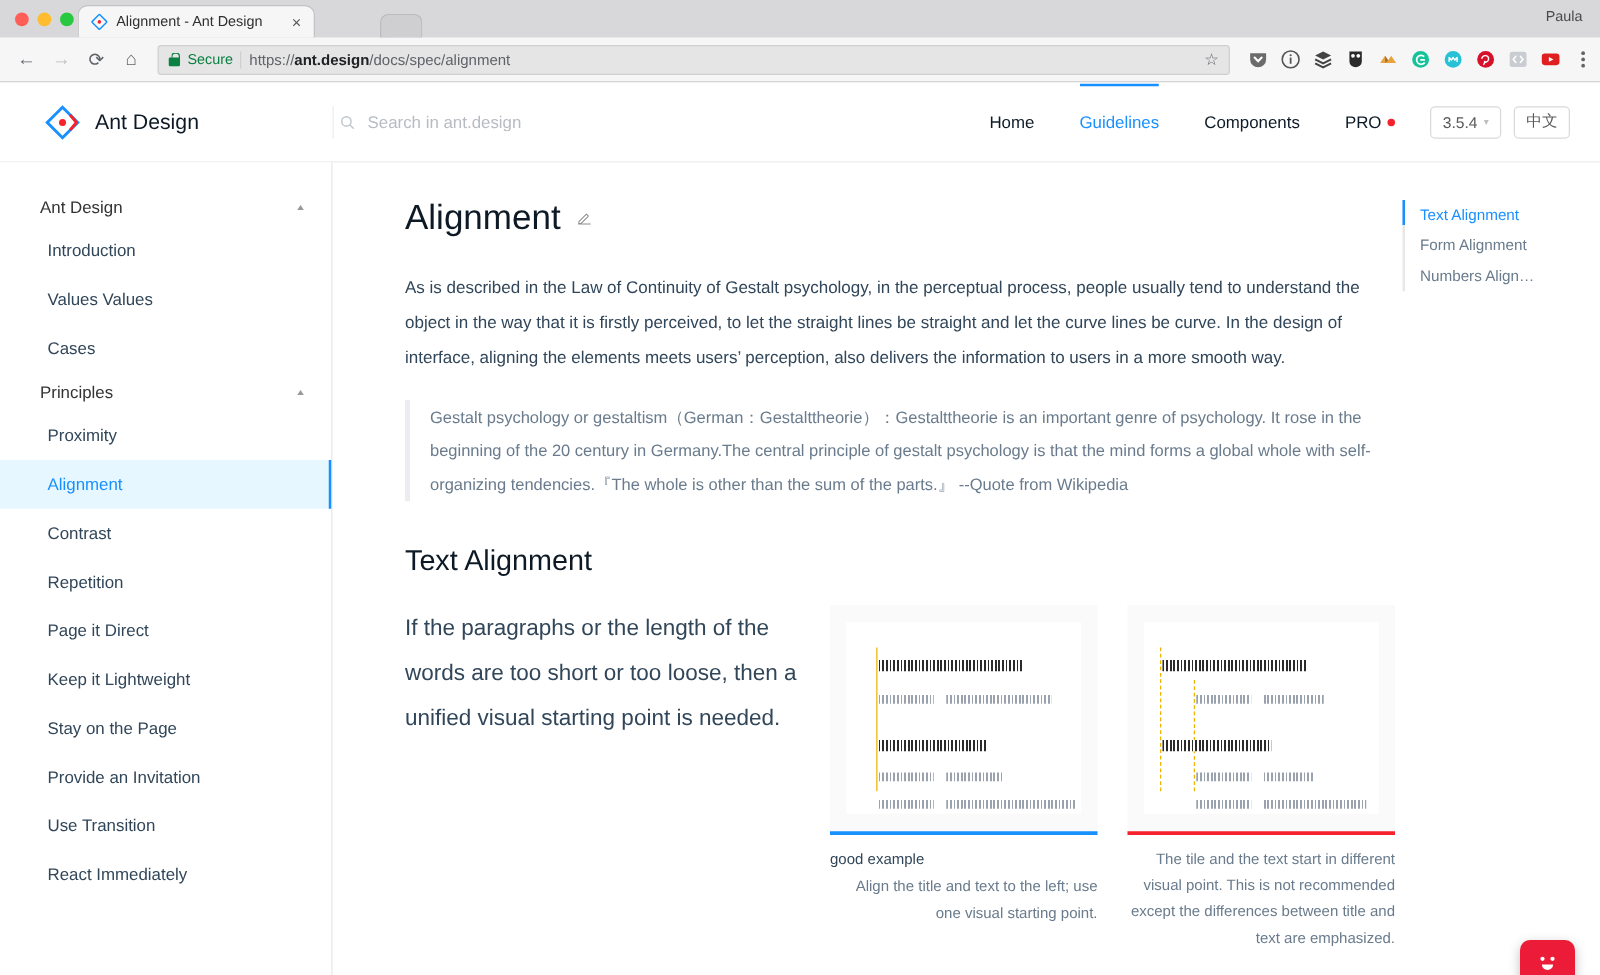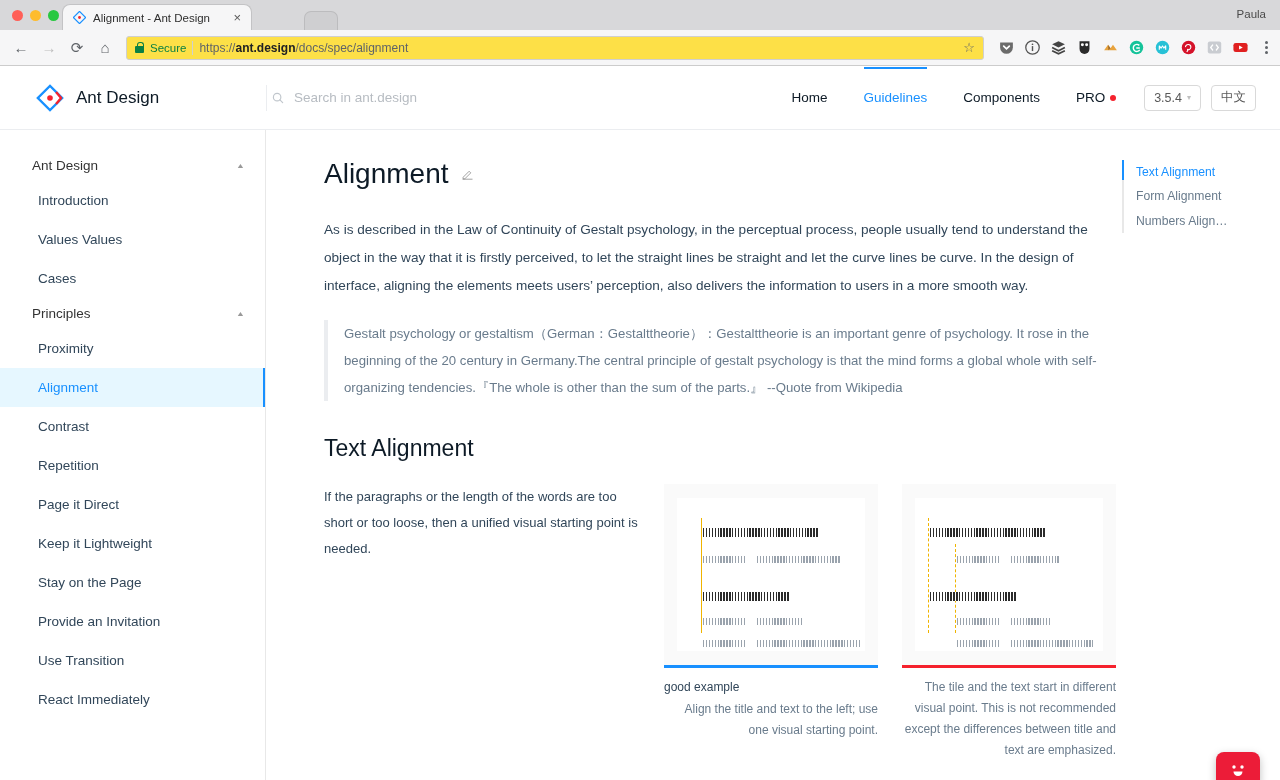--- a/index.html
+++ b/index.html
@@ -46,21 +46,21 @@
   .browser-toolbar {
     height: 36px; background: #f6f6f7; border-bottom: 1px solid #ccc;
     display: flex; align-items: center; padding: 0 8px; gap: 2px;
   }
   .nav-btn {
     width: 26px; height: 26px; display: flex; align-items: center;
     justify-content: center; color: #5f6368; font-size: 15px; flex: none;
   }
   .nav-btn.disabled { color: #bdbdbd; }
   .omnibox {
-    flex: 1; height: 24px; background: #fde047; border: 1px solid #cfcfcf;
+    flex: 1; height: 24px; background: #e5e5e5; border: 1px solid #cfcfcf;
     border-radius: 3px; display: flex; align-items: center;
     padding: 0 8px; margin: 0 6px; gap: 6px; position: relative;
   }
   .lock-ico { width: 9px; height: 11px; position: relative; flex: none; }
   .lock-ico::before {
     content: ""; position: absolute; bottom: 0; left: 0; width: 9px;
     height: 7px; background: #0b8043; border-radius: 1px;
   }
   .lock-ico::after {
     content: ""; position: absolute; top: 0; left: 2px; width: 5px;
@@ -155,21 +155,21 @@
   }
   blockquote {
     border-left: 4px solid #ebedf0; padding-left: 16px;
     font-size: 13.2px; line-height: 2.05; color: #697b8c; margin-bottom: 34px;
   }
   h2.section {
     font-size: 23px; font-weight: 400; color: #0d1a26; margin-bottom: 22px;
   }
   .cols { display: flex; gap: 0; align-items: flex-start; }
   .col-left { width: 340px; flex: none; padding-right: 24px; }
-  .col-left p { font-size: 13px; line-height: 2.0; color: #314659; }
+  .col-left p { font-size: 18px; line-height: 2.0; color: #314659; }
   .examples { display: flex; gap: 24px; }
   .example { width: 214px; }
   .ex-frame {
     background: #fafafa; padding: 14px 13px; height: 184px;
     border-bottom: 3px solid #1890ff;
   }
   .ex-frame.bad { border-bottom-color: #f5222d; }
   .ex-inner {
     background: #fff; width: 100%; height: 100%; position: relative;
     overflow: hidden;

